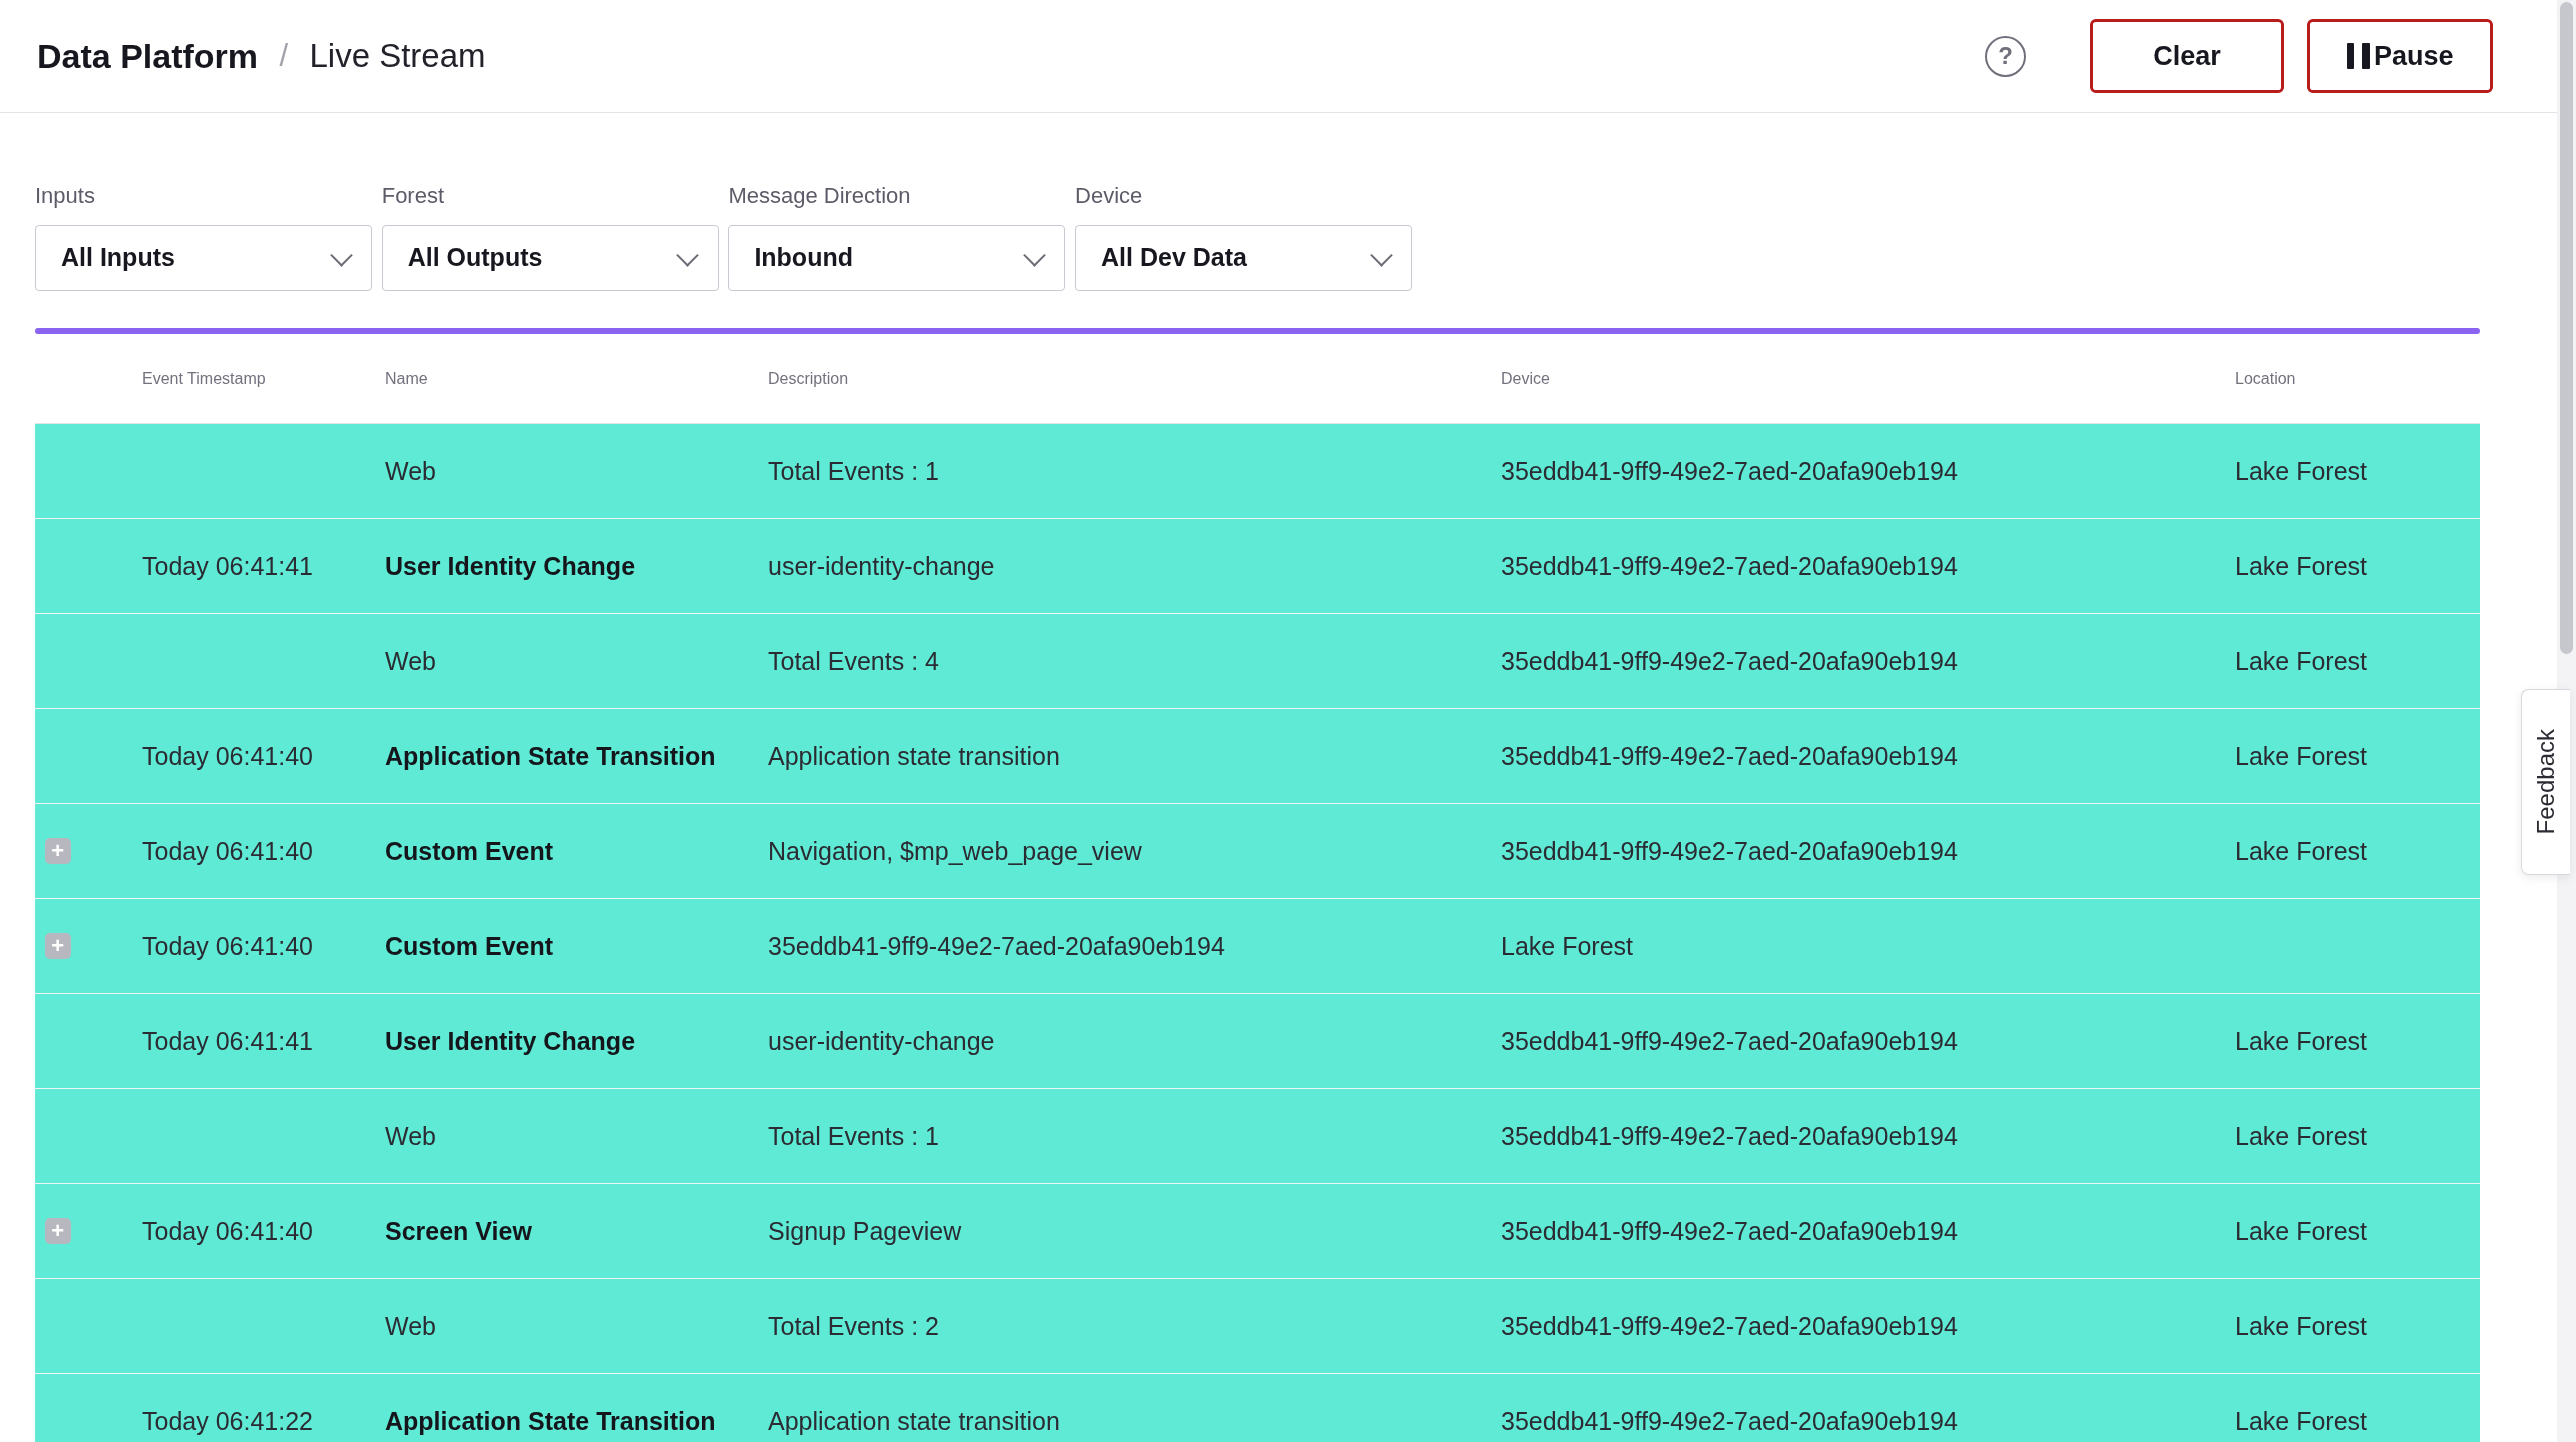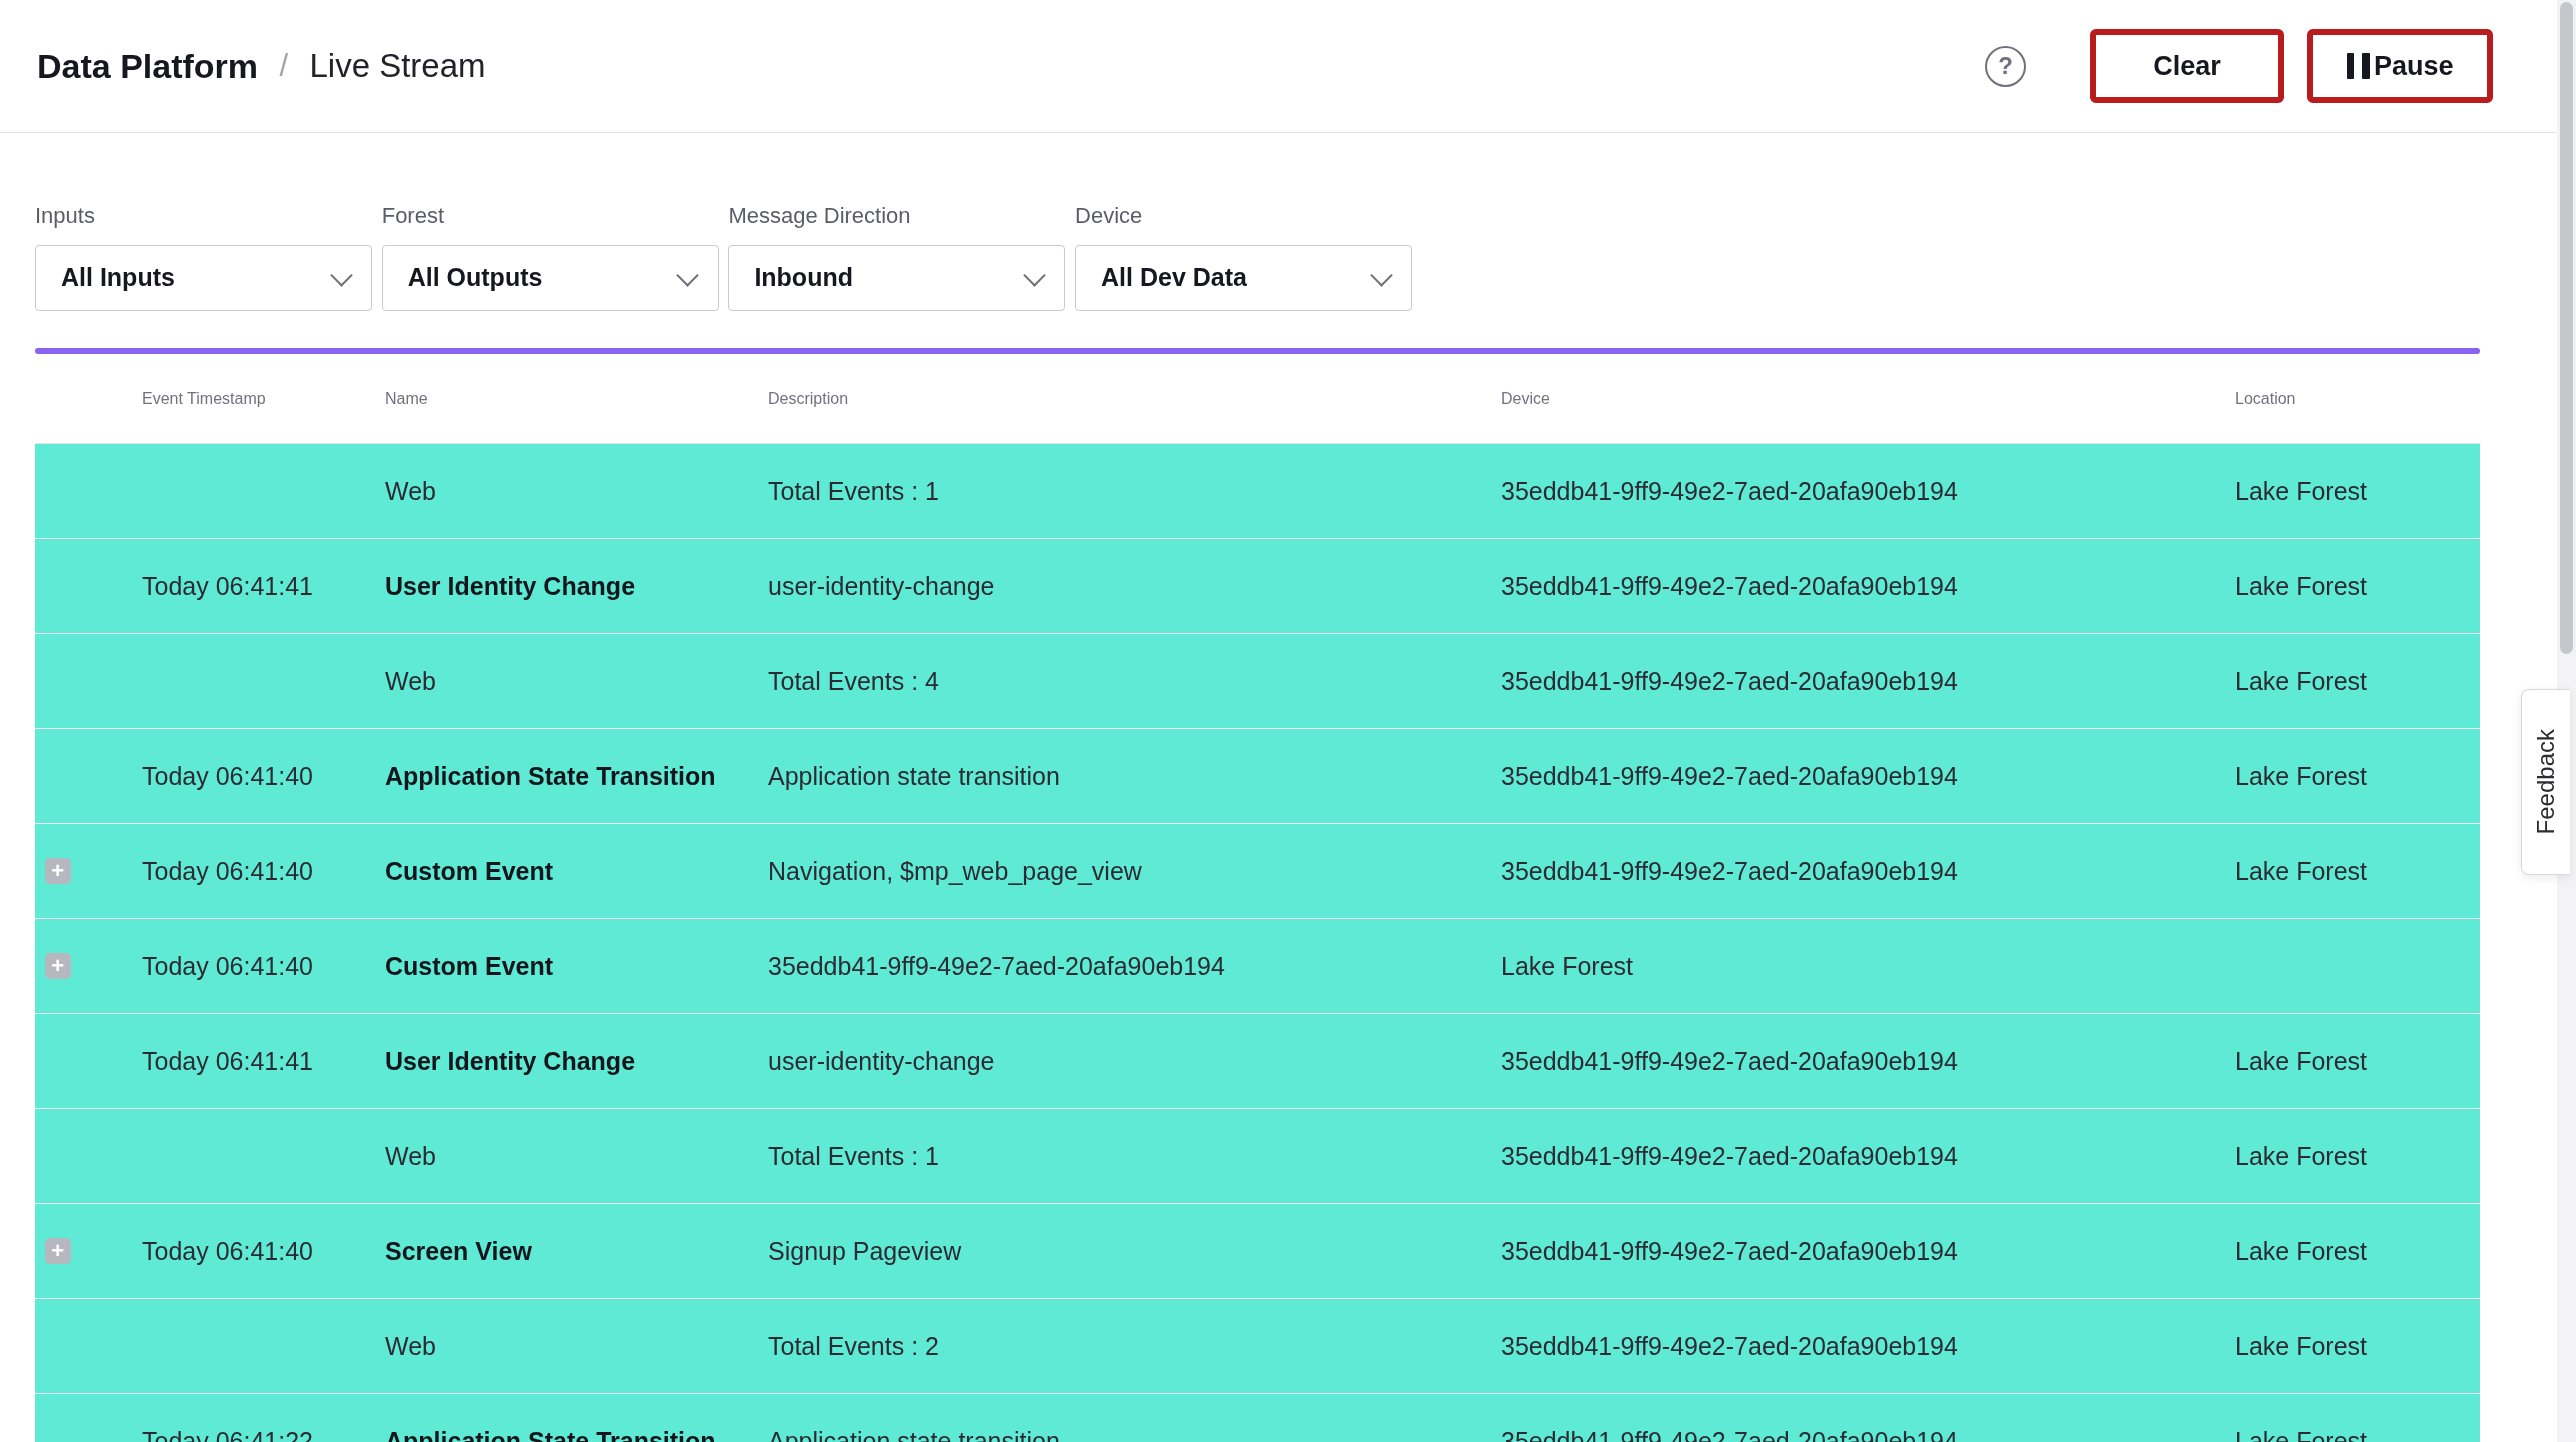--- a/index.html
+++ b/index.html
@@ -6,21 +6,21 @@
   html, body { width: 2576px; height: 1442px; overflow: hidden; }
   body {
     font-family: "Liberation Sans", sans-serif;
     background: #ffffff;
     color: #2b2b33;
     position: relative;
   }
 
   
   .topbar {
-    height: 133px;
+    height: 113px;
     display: flex;
     align-items: center;
     justify-content: space-between;
     padding: 0 83px 0 37px;
     border-bottom: 1px solid #e3e3e8;
     background: #fff;
   }
   .breadcrumb { display: flex; align-items: center; gap: 21.4px; }
   .crumb-root { font-size: 34px; font-weight: 700; color: #17171f; }
   .crumb-sep  { font-size: 31px; color: #a2a2ac; font-weight: 400; }
@@ -33,21 +33,21 @@
     border-radius: 50%;
     color: #70707c;
     font-size: 24px; font-weight: 700;
     display: flex; align-items: center; justify-content: center;
     margin-right: 41px;
     cursor: pointer;
   }
   .btn {
     height: 74px;
     background: #fff;
-    border: 6px solid #b91c1c;
+    border: 3px solid #b91c1c;
     border-radius: 5.8px;
     font-family: "Liberation Sans", sans-serif;
     font-size: 27px;
     font-weight: 700;
     color: #17171f;
     display: flex; align-items: center; justify-content: center;
     cursor: pointer;
   }
   .btn-clear { width: 194px; }
   .btn-pause { width: 186px; gap: 4px; }

